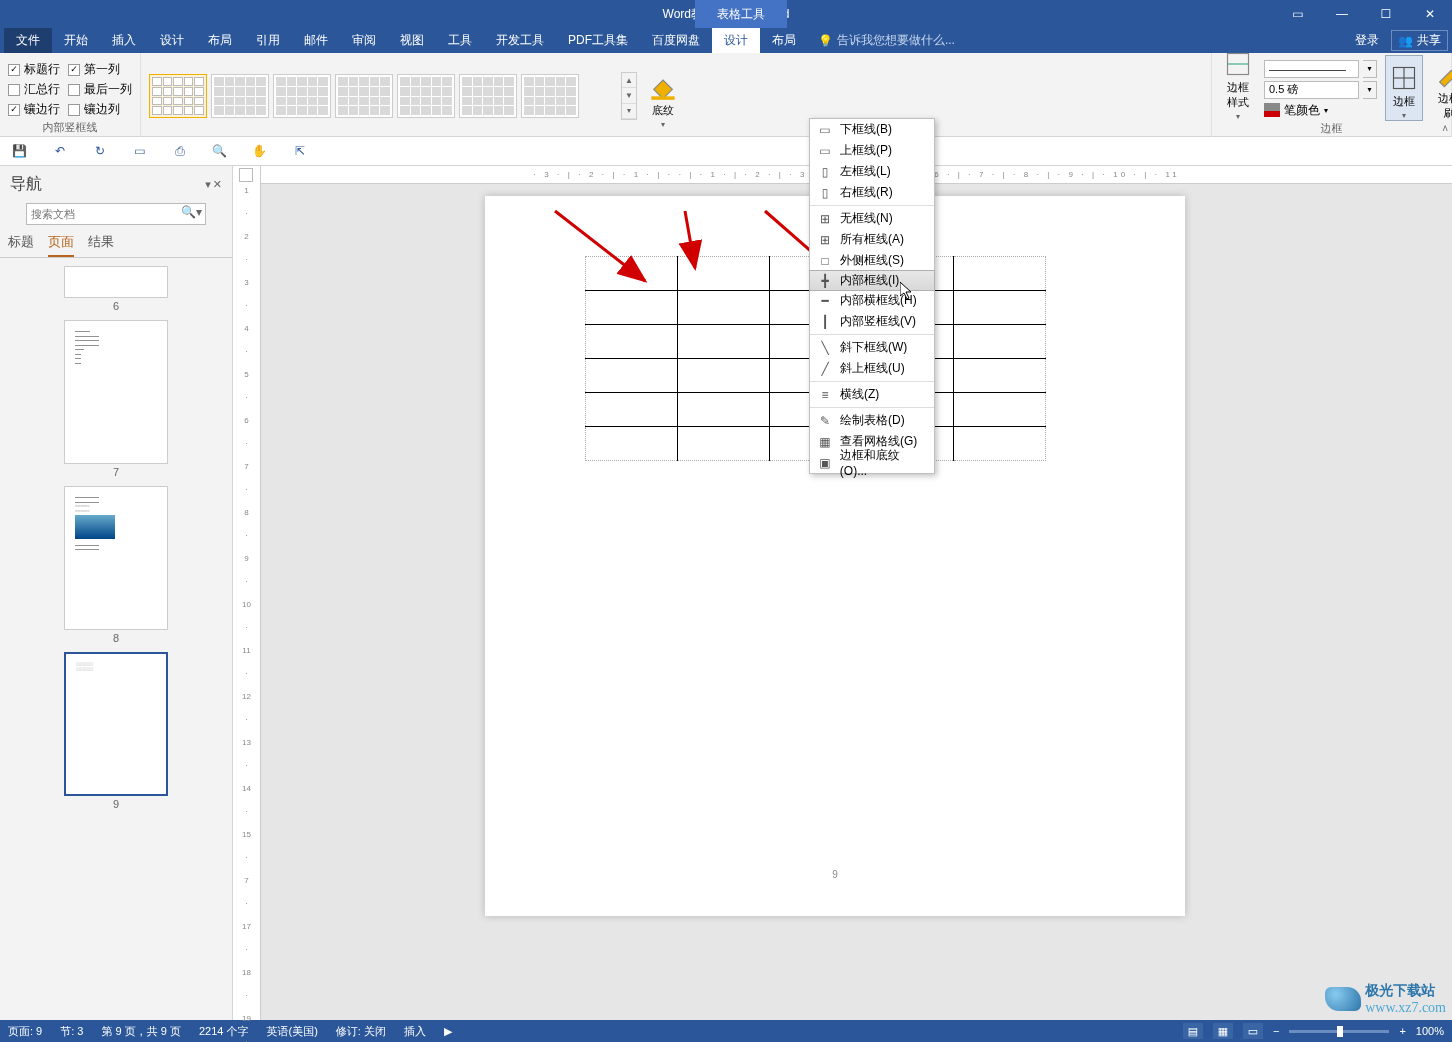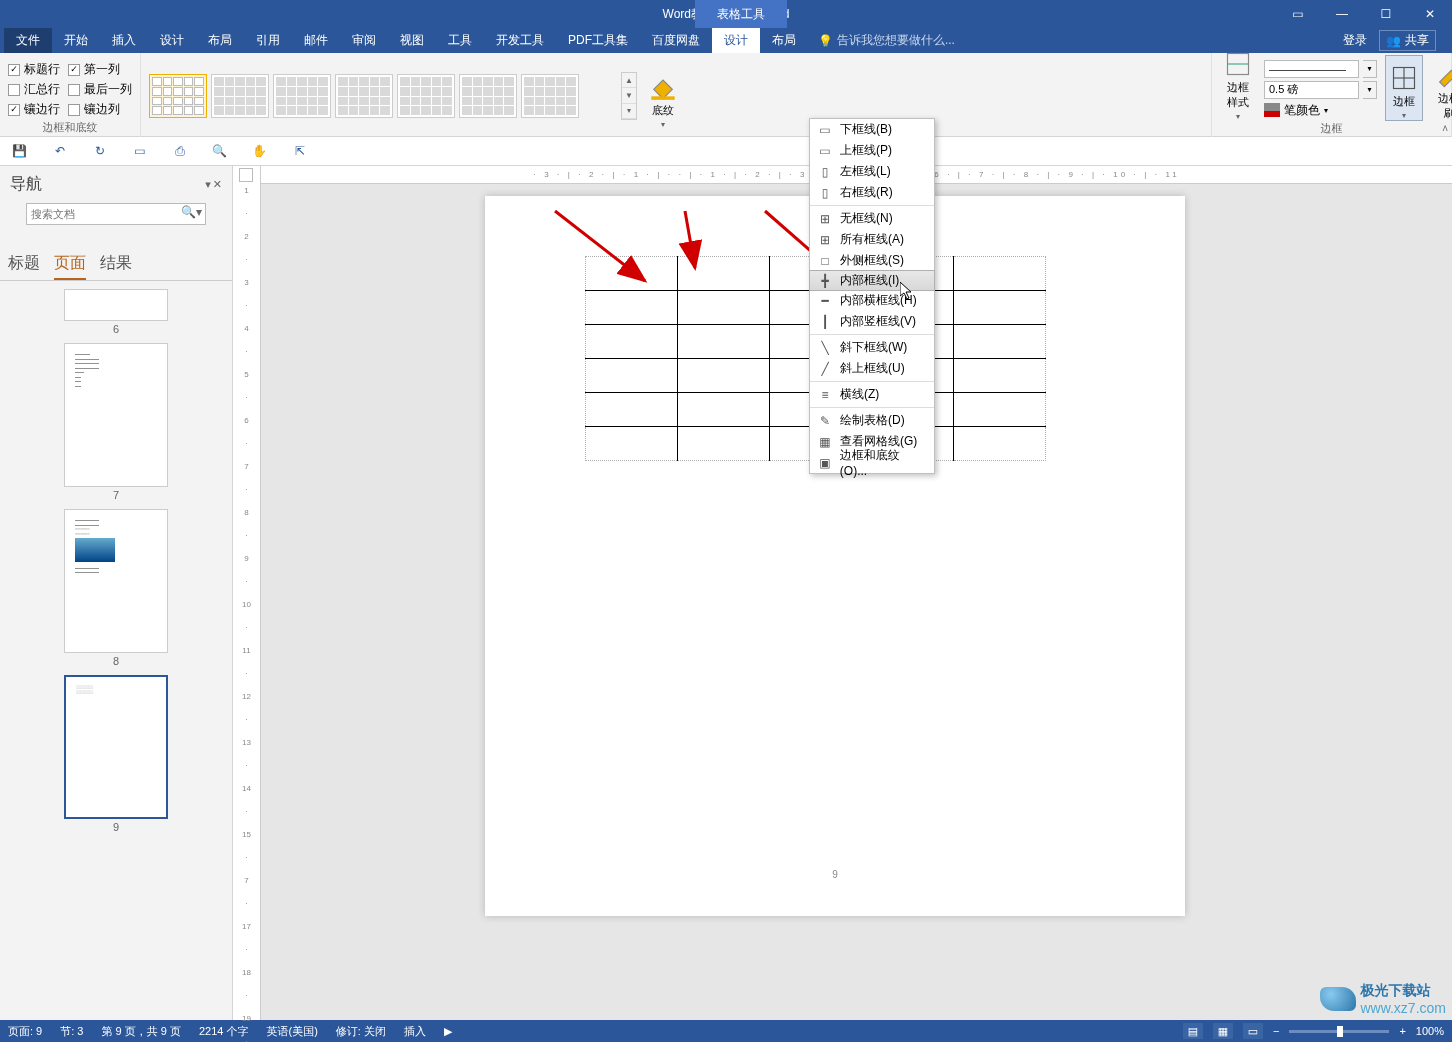--- a/index.html
+++ b/index.html
@@ -11,21 +11,21 @@
   .context-tab { position: absolute; left: 695px; top: 0; height: 28px; width: 92px; background: #4472c4; display:flex; align-items:center; justify-content:center; font-size:12px; }
   .title-right { position: absolute; right: 0; display: flex; height: 28px; }
   .title-btn { width: 44px; display:flex; align-items:center; justify-content:center; cursor:pointer; }
 
   
   .ribbon-tabs { height: 25px; background: #2b579a; color:#fff; display:flex; padding-left: 4px; }
   .rtab { padding: 0 12px; display:flex; align-items:center; font-size: 12px; cursor:pointer; }
   .rtab.file { background:#1e3e70; }
   .rtab.active { background: #fff; color: #2b579a; }
   .tell-me { flex:1; display:flex; align-items:center; color:#c8d6ef; padding-left: 10px; gap:4px;}
-  .login-area { display:flex; align-items:center; gap:12px; padding-right:16px; }
+  .login-area { display:flex; align-items:center; gap:12px; padding-right:4px; }
   .share-btn { background:#2b579a; border:1px solid #6a8cc0; padding:1px 6px; display:flex; align-items:center; gap:4px; }
 
   
   .ribbon-body { height: 84px; background:#f3f3f3; border-bottom:1px solid #d4d4d4; display:flex; position: relative; }
   .ribbon-group { border-right:1px solid #e0e0e0; padding: 2px 8px 0 8px; display:flex; flex-direction:column; height: 84px;}
   .group-content { flex:1; display:flex; align-items:center; gap:8px; }
   .group-label { text-align:center; font-size:11px; color:#666; padding-bottom: 2px;}
 
   .check-col { display:flex; flex-direction:column; gap:3px; padding-top: 4px;}
   .check-item { display:flex; align-items:center; gap:4px; font-size: 12px;}
@@ -59,21 +59,21 @@
   
   .main { display:flex; height: calc(100% - 28px - 25px - 84px - 29px - 22px); background:#701a75;}
   .nav-pane { width:233px; background:#f3f3f3; border-right:1px solid #d4d4d4; display:flex; flex-direction:column; }
   .nav-head { padding:8px 10px 4px; display:flex; align-items:center; justify-content:space-between;}
   .nav-title { font-size:16px; color:#444;}
   .nav-close { display:flex; gap:2px; color:#666; font-size:11px;}
   .nav-search { margin:4px 26px; position:relative;}
   .nav-search input { width:100%; height:22px; border:1px solid #bbb; padding:0 24px 0 4px; font-size:11px;}
   .nav-search .sicon { position:absolute; right:4px; top:2px; color:#666;}
   .nav-tabs { display:flex; border-bottom:1px solid #ccc; padding: 4px 8px 0; gap: 14px;}
-  .nav-tab { font-size:16px; color:#555; padding-bottom:4px; cursor:pointer;margin-top:20px;}
+  .nav-tab { font-size:13px; color:#555; padding-bottom:4px; cursor:pointer;}
   .nav-tab.active { color:#b5651d; border-bottom:2px solid #b5651d;}
   .thumbs { flex:1; overflow:auto; padding: 8px 0;}
   .thumb-wrap { display:flex; flex-direction:column; align-items:center; margin-bottom: 8px;}
   .thumb { width:104px; border:1px solid #ccc; background:#fff; }
   .thumb.sel { border:2px solid #2b579a;}
   .thumb.short { height:32px;}
   .thumb.tall { height:144px; padding: 8px 10px; font-size:3px; color:#888; line-height:1.5;}
   .thumb-num { font-size:11px; color:#666; margin-top:2px;}
 
   
@@ -179,21 +179,21 @@
         <label class="check-item">
             <span class="chk"></span>
             <span>最后一列</span>
           </label>
         <label class="check-item">
             <span class="chk"></span>
             <span>镶边列</span>
           </label>
       </div>
     </div>
-    <div class="group-label">边框和底纹</div>
+    <div class="group-label">内部竖框线</div>
   </div>
 
   <div class="ribbon-group" style="flex:1;">
     <div class="group-content">
       <div class="style-gallery">
         <div class="style-item selected">
             <div class="tbl-icon plain">
               <div></div>
               <div></div>
               <div></div>
@@ -653,21 +653,21 @@
 <div class="cursor-img">
   <svg width="16" height="20">
       <path d="M0,0 L0,14 L4,11 L7,17 L9,16 L6,10 L11,10 Z" fill="#fff" stroke="#000"></path>
     </svg>
 </div>
 
 <div class="wm">
   <div class="wm-icon"></div>
   <div>
     <div style="font-weight:bold;color:#1a6aa5;">极光下载站</div>
-    <div style="color:#3ca0d0;">www.xz7.com</div>
+    <div style="color:#3ca0d0;font-family:Liberation Serif, serif;">www.xz7.com</div>
   </div>
 </div>
 
 <div class="status-bar">
   <span>页面: 9</span>
   <span>节: 3</span>
   <span>第 9 页，共 9 页</span>
   <span>2214 个字</span>
   <span>英语(美国)</span>
   <span>修订: 关闭</span>

